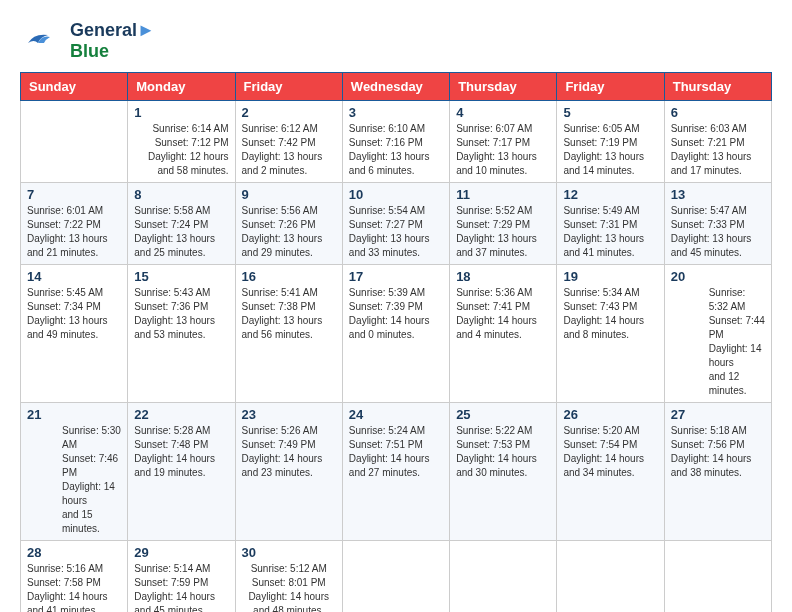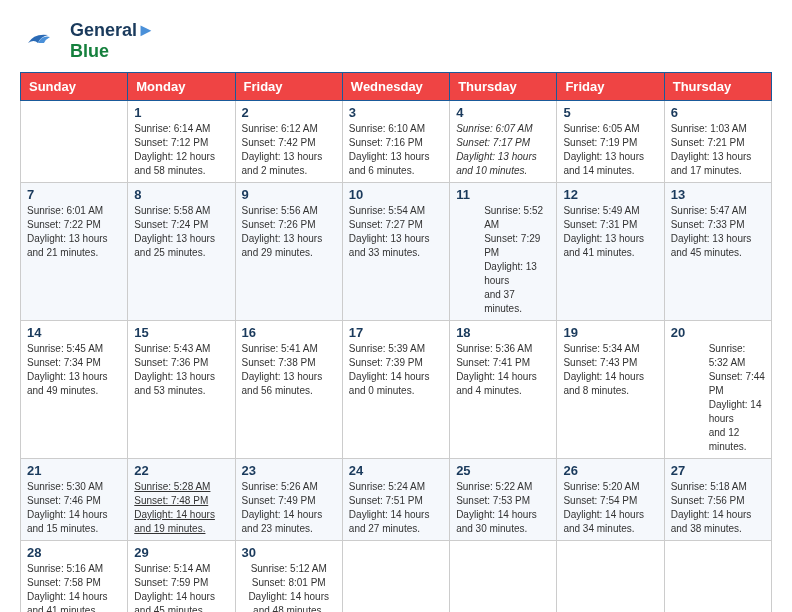--- a/index.html
+++ b/index.html
@@ -106,56 +106,56 @@
         <th>Thursday</th>
         <th>Friday</th>
         <th>Thursday</th>
       </tr>
   </thead>
   <tbody id="calendar-body">
   <tr>
         <td class="empty-cell"></td>
         <td>
           <div class="day-number">1</div>
-          <div class="day-info" style="white-space: pre-line;">Sunrise: 6:14 AM
+          <div class="day-info" style="white-space: pre-line; text-align: right;">Sunrise: 6:14 AM
 Sunset: 7:12 PM
 Daylight: 12 hours
 and 58 minutes.</div>
         </td>
         <td>
           <div class="day-number">2</div>
           <div class="day-info" style="white-space: pre-line;">Sunrise: 6:12 AM
 Sunset: 7:42 PM
 Daylight: 13 hours
 and 2 minutes.</div>
         </td>
         <td>
           <div class="day-number">3</div>
           <div class="day-info" style="white-space: pre-line;">Sunrise: 6:10 AM
 Sunset: 7:16 PM
 Daylight: 13 hours
 and 6 minutes.</div>
         </td>
         <td>
           <div class="day-number">4</div>
-          <div class="day-info" style="white-space: pre-line; font-style: italic;">Sunrise: 6:07 AM
+          <div class="day-info" style="white-space: pre-line;">Sunrise: 6:07 AM
 Sunset: 7:17 PM
 Daylight: 13 hours
 and 10 minutes.</div>
         </td>
         <td>
           <div class="day-number">5</div>
           <div class="day-info" style="white-space: pre-line;">Sunrise: 6:05 AM
 Sunset: 7:19 PM
 Daylight: 13 hours
 and 14 minutes.</div>
         </td>
         <td>
           <div class="day-number">6</div>
-          <div class="day-info" style="white-space: pre-line;">Sunrise: 1:03 AM
+          <div class="day-info" style="white-space: pre-line;">Sunrise: 6:03 AM
 Sunset: 7:21 PM
 Daylight: 13 hours
 and 17 minutes.</div>
         </td>
       </tr>
       <tr>
         <td>
           <div class="day-number">7</div>
           <div class="day-info" style="white-space: pre-line;">Sunrise: 6:01 AM
 Sunset: 7:22 PM
@@ -178,21 +178,21 @@
         </td>
         <td>
           <div class="day-number">10</div>
           <div class="day-info" style="white-space: pre-line;">Sunrise: 5:54 AM
 Sunset: 7:27 PM
 Daylight: 13 hours
 and 33 minutes.</div>
         </td>
         <td>
           <div class="day-number">11</div>
-          <div class="day-info" style="white-space: pre-line; margin-left: 28px;">Sunrise: 5:52 AM
+          <div class="day-info" style="white-space: pre-line;">Sunrise: 5:52 AM
 Sunset: 7:29 PM
 Daylight: 13 hours
 and 37 minutes.</div>
         </td>
         <td>
           <div class="day-number">12</div>
           <div class="day-info" style="white-space: pre-line;">Sunrise: 5:49 AM
 Sunset: 7:31 PM
 Daylight: 13 hours
 and 41 minutes.</div>
@@ -252,28 +252,28 @@
           <div class="day-number">20</div>
           <div class="day-info" style="white-space: pre-line; margin-left: 38px;">Sunrise: 5:32 AM
 Sunset: 7:44 PM
 Daylight: 14 hours
 and 12 minutes.</div>
         </td>
       </tr>
       <tr>
         <td>
           <div class="day-number">21</div>
-          <div class="day-info" style="white-space: pre-line;">Sunrise: 5:30 AM
+          <div class="day-info" style="white-space: pre-line; margin-left: 35px;">Sunrise: 5:30 AM
 Sunset: 7:46 PM
 Daylight: 14 hours
 and 15 minutes.</div>
         </td>
         <td>
           <div class="day-number">22</div>
-          <div class="day-info" style="white-space: pre-line; text-decoration: underline;">Sunrise: 5:28 AM
+          <div class="day-info" style="white-space: pre-line;">Sunrise: 5:28 AM
 Sunset: 7:48 PM
 Daylight: 14 hours
 and 19 minutes.</div>
         </td>
         <td>
           <div class="day-number">23</div>
           <div class="day-info" style="white-space: pre-line;">Sunrise: 5:26 AM
 Sunset: 7:49 PM
 Daylight: 14 hours
 and 23 minutes.</div>

